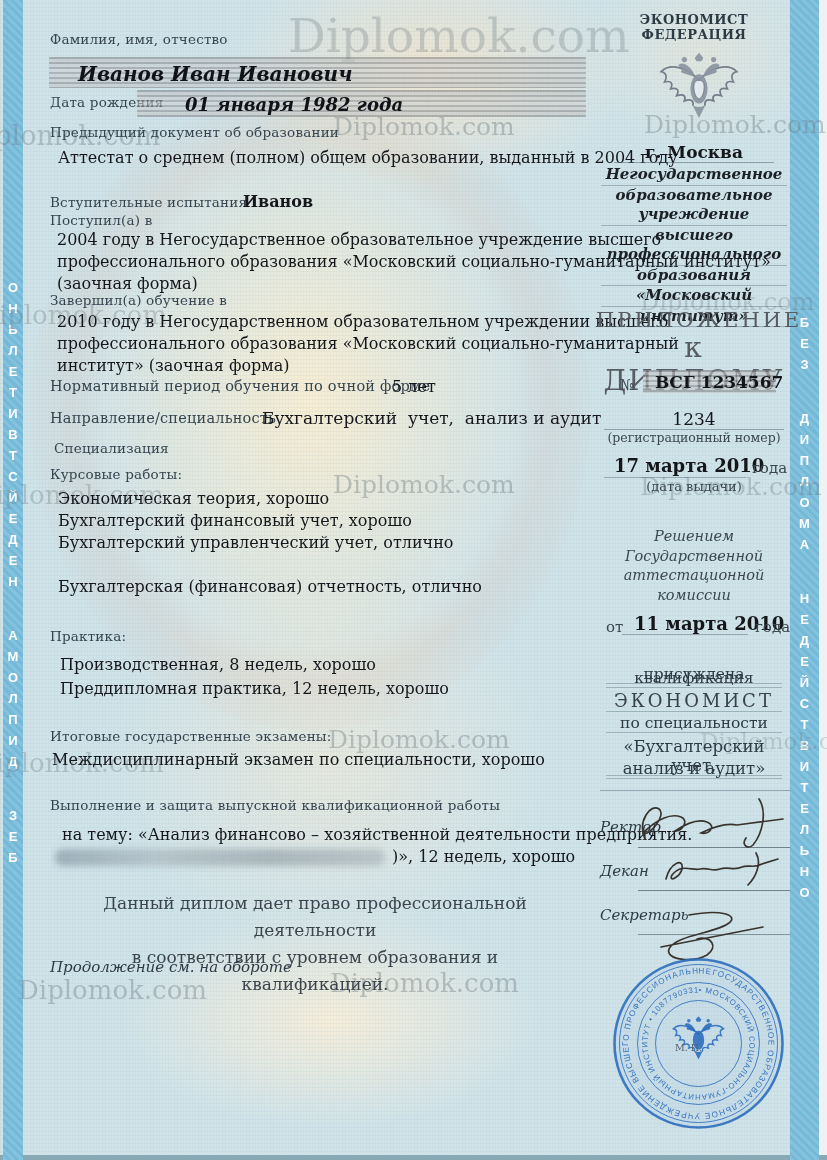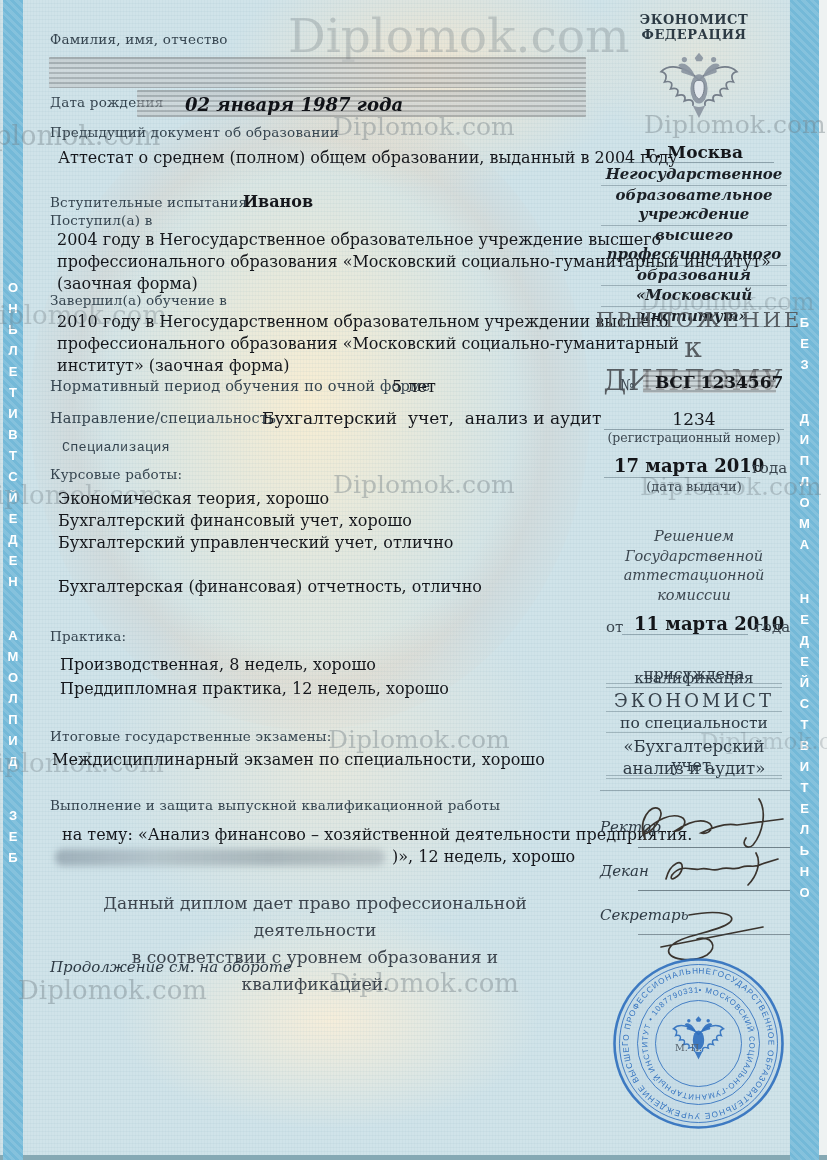--- a/index.html
+++ b/index.html
@@ -83,24 +83,25 @@
   <span class="wm" style="left:-25px;top:480px;font-size:26px;opacity:.33;">Diplomok.com</span>
   <span class="wm" style="left:640px;top:472px;font-size:25px;opacity:.35;">Diplomok.com</span>
   <span class="wm" style="left:328px;top:725px;font-size:25px;opacity:.40;">Diplomok.com</span>
   <span class="wm" style="left:-25px;top:748px;font-size:26px;opacity:.33;">Diplomok.com</span>
   <span class="wm" style="left:700px;top:728px;font-size:23px;opacity:.28;">Diplomok.com</span>
   <span class="wm" style="left:18px;top:975px;font-size:26px;opacity:.40;">Diplomok.com</span>
   <span class="wm" style="left:330px;top:968px;font-size:26px;opacity:.40;">Diplomok.com</span>
 
   <div class="abs lbl" style="left:50px;top:31px;">Фамилия, имя, отчество</div>
   <div class="stripe" style="left:49px;top:57px;width:537px;height:31px;"></div>
+  <div class="abs val val-bi" style="left:78px;top:62px;font-size:20px;">Иванов Иван Иванович</div>
 
   <div class="abs lbl" style="left:50px;top:94px;">Дата рождения</div>
   <div class="stripe" style="left:137px;top:90px;width:449px;height:27px;"></div>
-  <div class="abs val val-bi" style="left:185px;top:94px;font-size:18px;">02 января 1987 года</div>
+  <div class="abs val val-bi" style="left:185px;top:94px;font-size:18px;">01 января 1982 года</div>
 
   <div class="abs lbl" style="left:50px;top:124px;">Предыдущий документ об образовании</div>
   <div class="abs val" style="left:58px;top:148px;">Аттестат о среднем (полном) общем образовании, выданный в 2004 году</div>
 
   <div class="abs lbl" style="left:50px;top:194px;">Вступительные испытания</div>
   <div class="abs val" style="left:243px;top:192px;font-weight:bold;">Иванов</div>
   <div class="abs lbl" style="left:50px;top:212px;">Поступил(а) в</div>
   <div class="abs val" style="left:57px;top:230px;">2004 году в Негосударственное образовательное учреждение высшего</div>
   <div class="abs val" style="left:57px;top:252px;">профессионального образования «Московский социально-гуманитарный институт»</div>
   <div class="abs val" style="left:57px;top:274px;">(заочная форма)</div>
@@ -109,21 +110,21 @@
   <div class="abs val" style="left:57px;top:312px;">2010 году в Негосударственном образовательном учреждении высшего</div>
   <div class="abs val" style="left:57px;top:334px;">профессионального образования «Московский социально-гуманитарный</div>
   <div class="abs val" style="left:57px;top:356px;">институт» (заочная форма)</div>
 
   <div class="abs lbl" style="left:50px;top:378px;font-size:14.5px;">Нормативный период обучения по очной форме</div>
   <div class="abs val" style="left:392px;top:377px;">5 лет</div>
 
   <div class="abs lbl" style="left:50px;top:410px;font-size:14.5px;">Направление/специальность</div>
   <div class="abs val" style="left:262px;top:408px;font-size:17px;">Бухгалтерский  учет,  анализ и аудит</div>
 
-  <div class="abs lbl" style="left:62px;top:440px;font-family:Liberation Mono, monospace;">Специализация</div>
+  <div class="abs lbl" style="left:54px;top:440px;">Специализация</div>
 
   <div class="abs lbl" style="left:50px;top:466px;">Курсовые работы:</div>
   <div class="abs val" style="left:58px;top:489px;">Экономическая теория, хорошо</div>
   <div class="abs val" style="left:58px;top:511px;">Бухгалтерский финансовый учет, хорошо</div>
   <div class="abs val" style="left:58px;top:533px;">Бухгалтерский управленческий учет, отлично</div>
   <div class="abs val" style="left:58px;top:577px;">Бухгалтерская (финансовая) отчетность, отлично</div>
 
   <div class="abs lbl" style="left:50px;top:628px;">Практика:</div>
   <div class="abs val" style="left:60px;top:655px;">Производственная, 8 недель, хорошо</div>
   <div class="abs val" style="left:60px;top:679px;">Преддипломная практика, 12 недель, хорошо</div>

